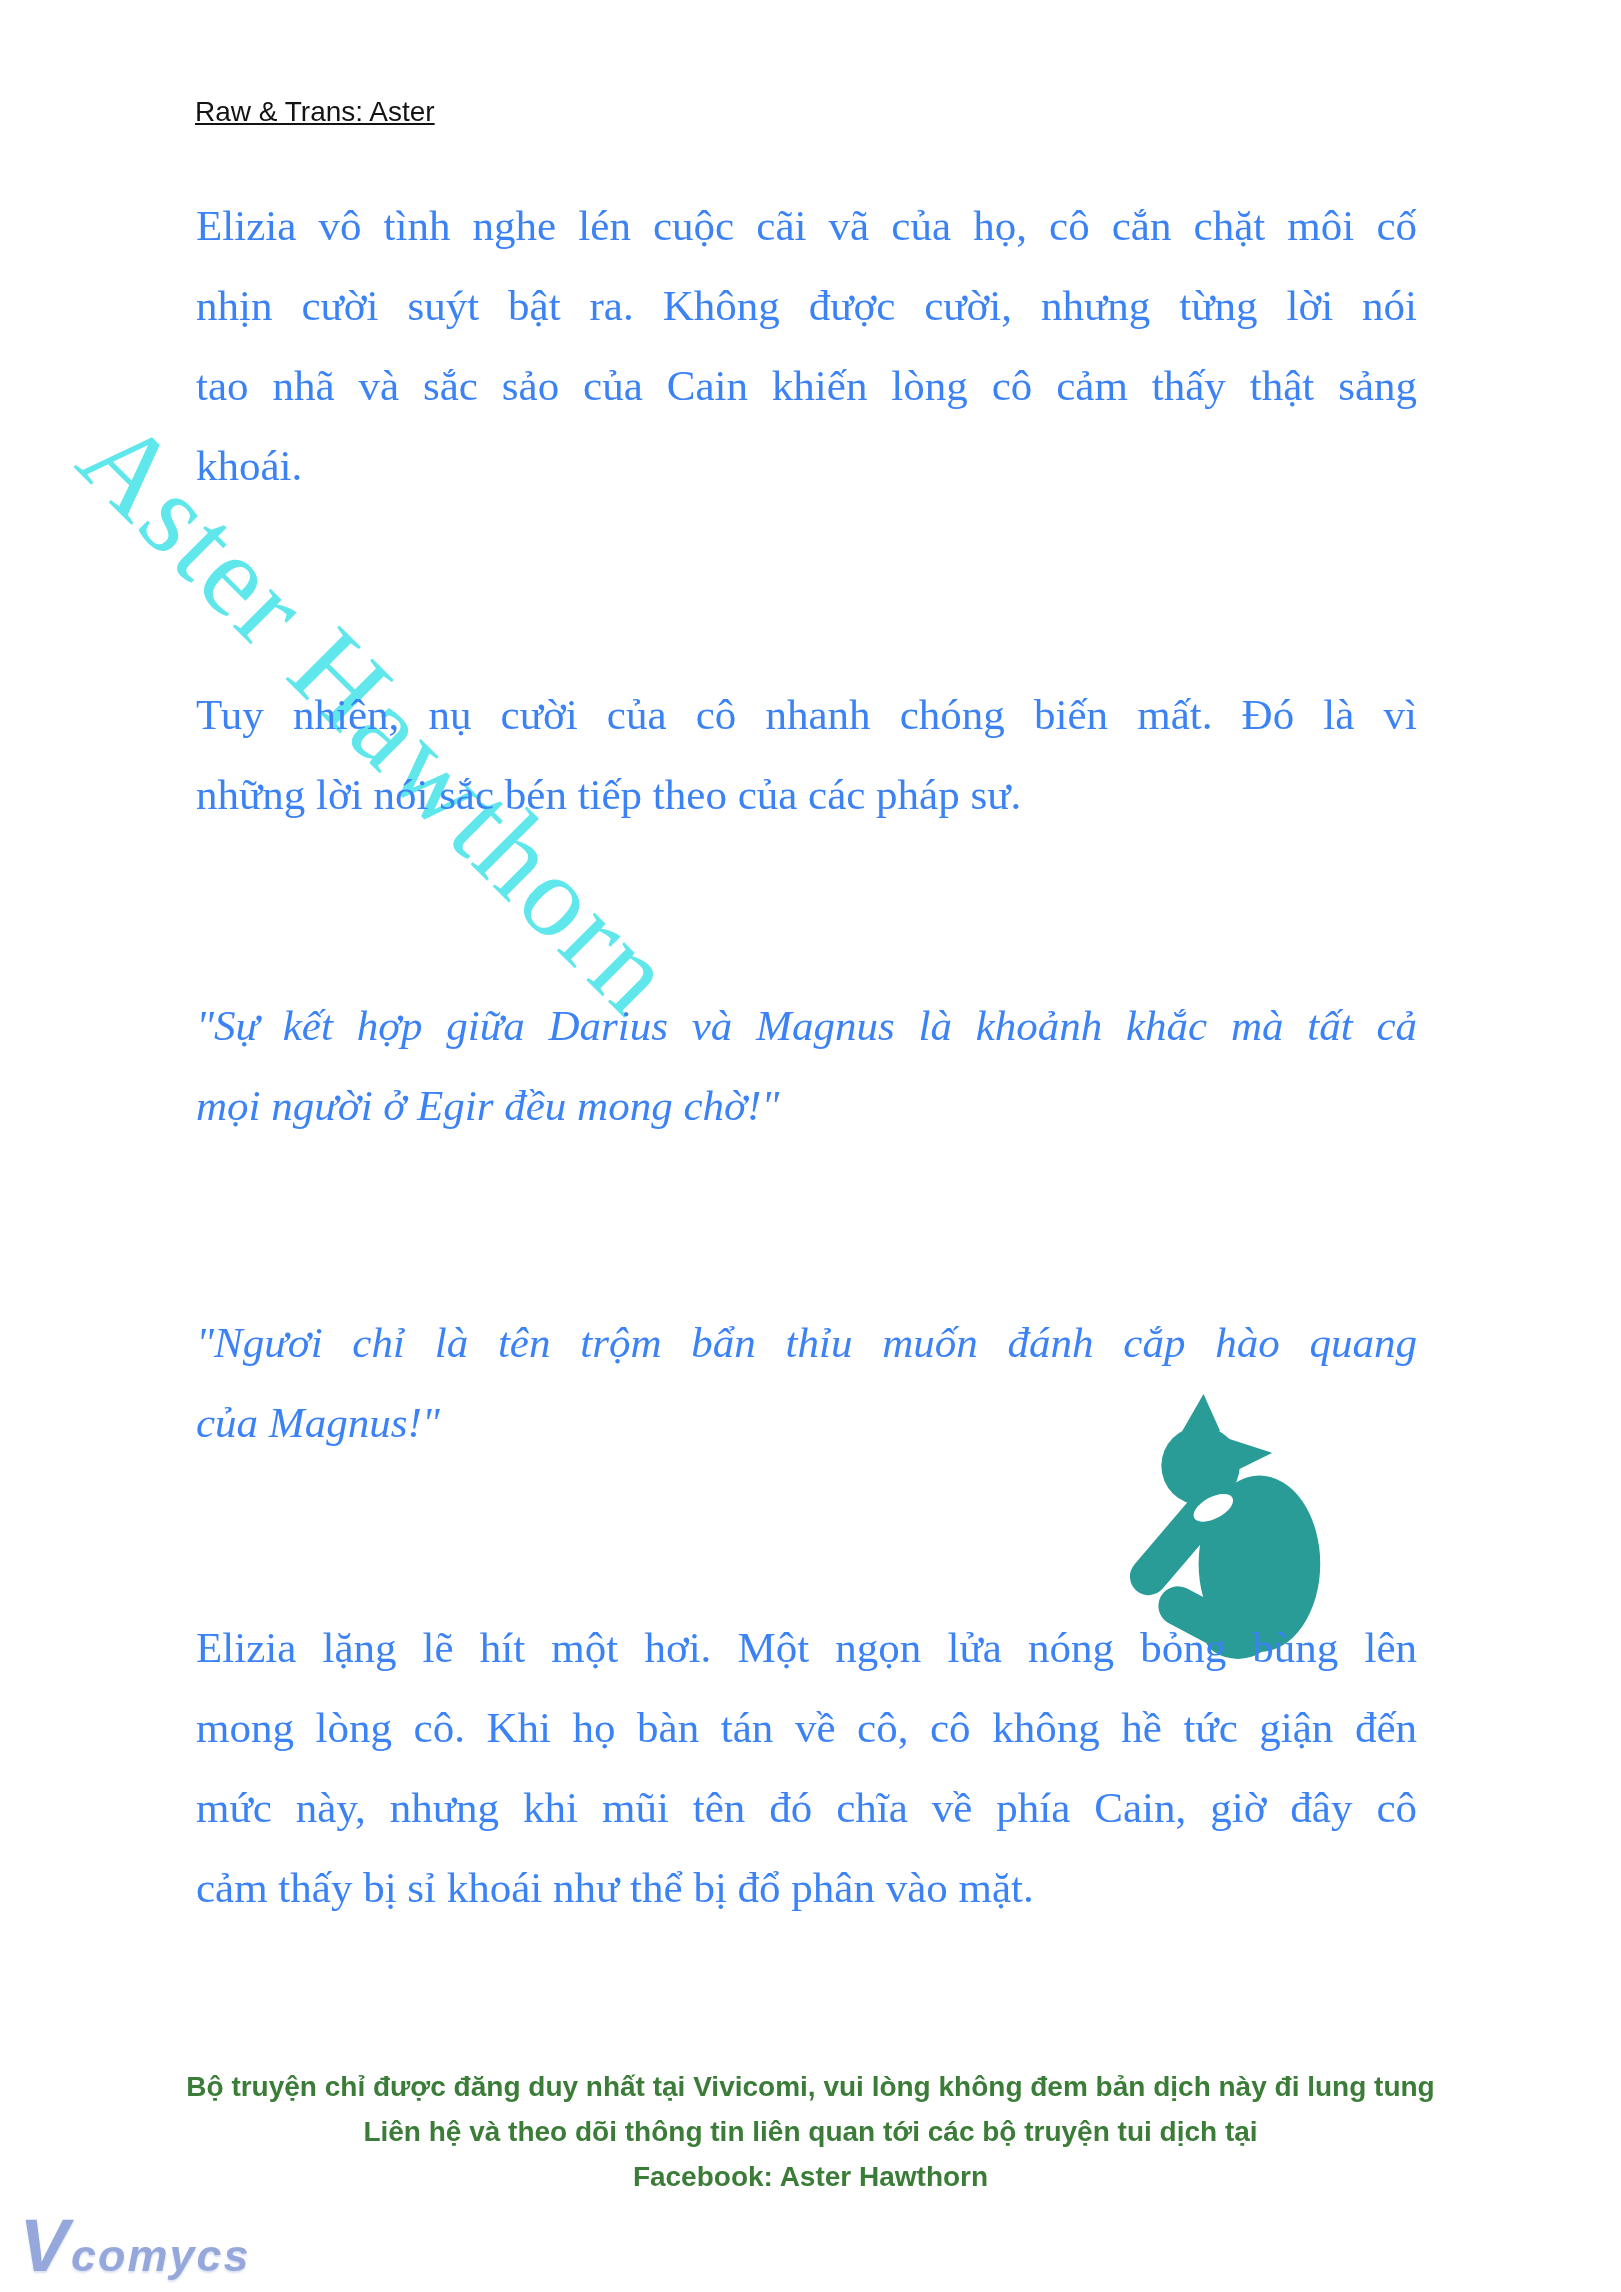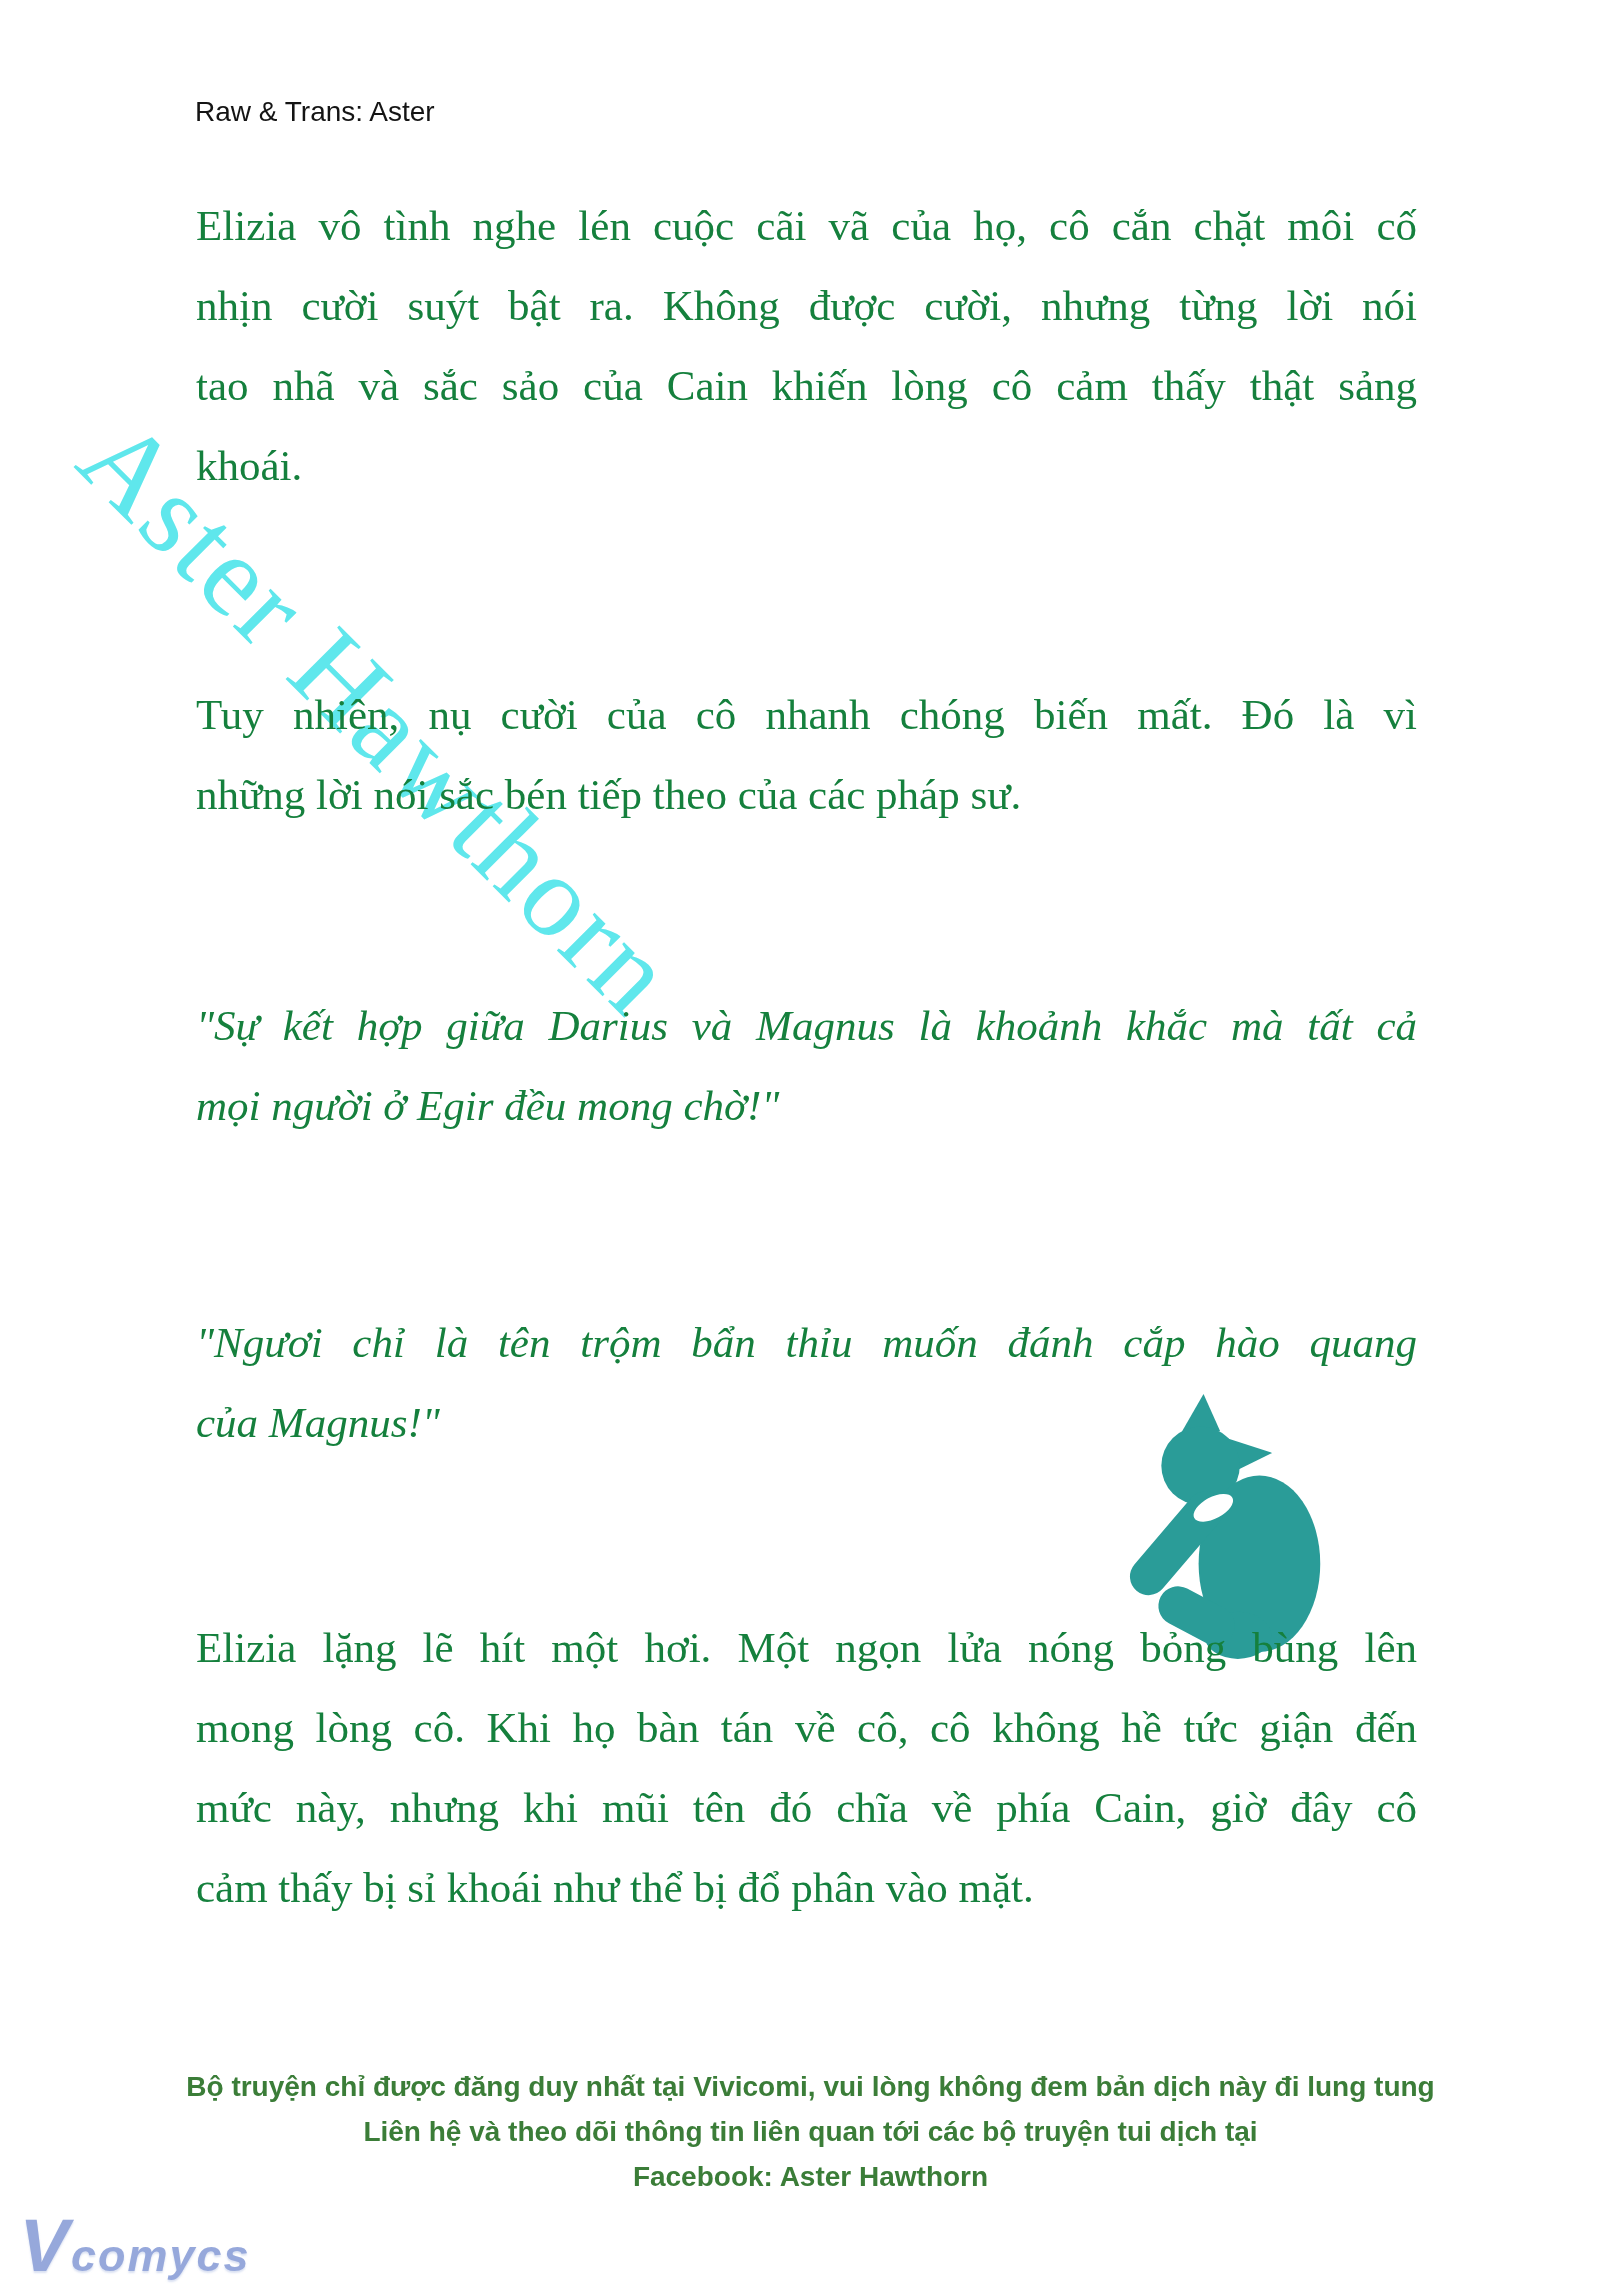--- a/index.html
+++ b/index.html
@@ -33,38 +33,39 @@
   }
 
   
   .header-credit {
     position:absolute;
     left:195px; top:96px;
     font-family:"Liberation Sans","DejaVu Sans",sans-serif;
     font-size:28px;
     color:#141414;
     z-index:3;
+    text-decoration:underline;
   }
 
   
   .body-text {
     position:absolute;
     left:196px; top:186px;
     width:1221px;
     z-index:3;
   }
   .para { margin:0; }
   .para-1 { margin-bottom:169px; }
   .para-2 { margin-bottom:151px; }
   .para-3 { margin-bottom:157px; }
   .para-4 { margin-bottom:145px; }
   .line {
     font-size:43px;
     line-height:80px;
-    color:#15803d;
+    color:#3b82f6;
     text-align:justify;
     text-align-last:justify;
     white-space:normal;
   }
   .line.last { text-align-last:left; }
   .para.italic .line { font-style:italic; }
 
   
   .footer {
     position:absolute;

